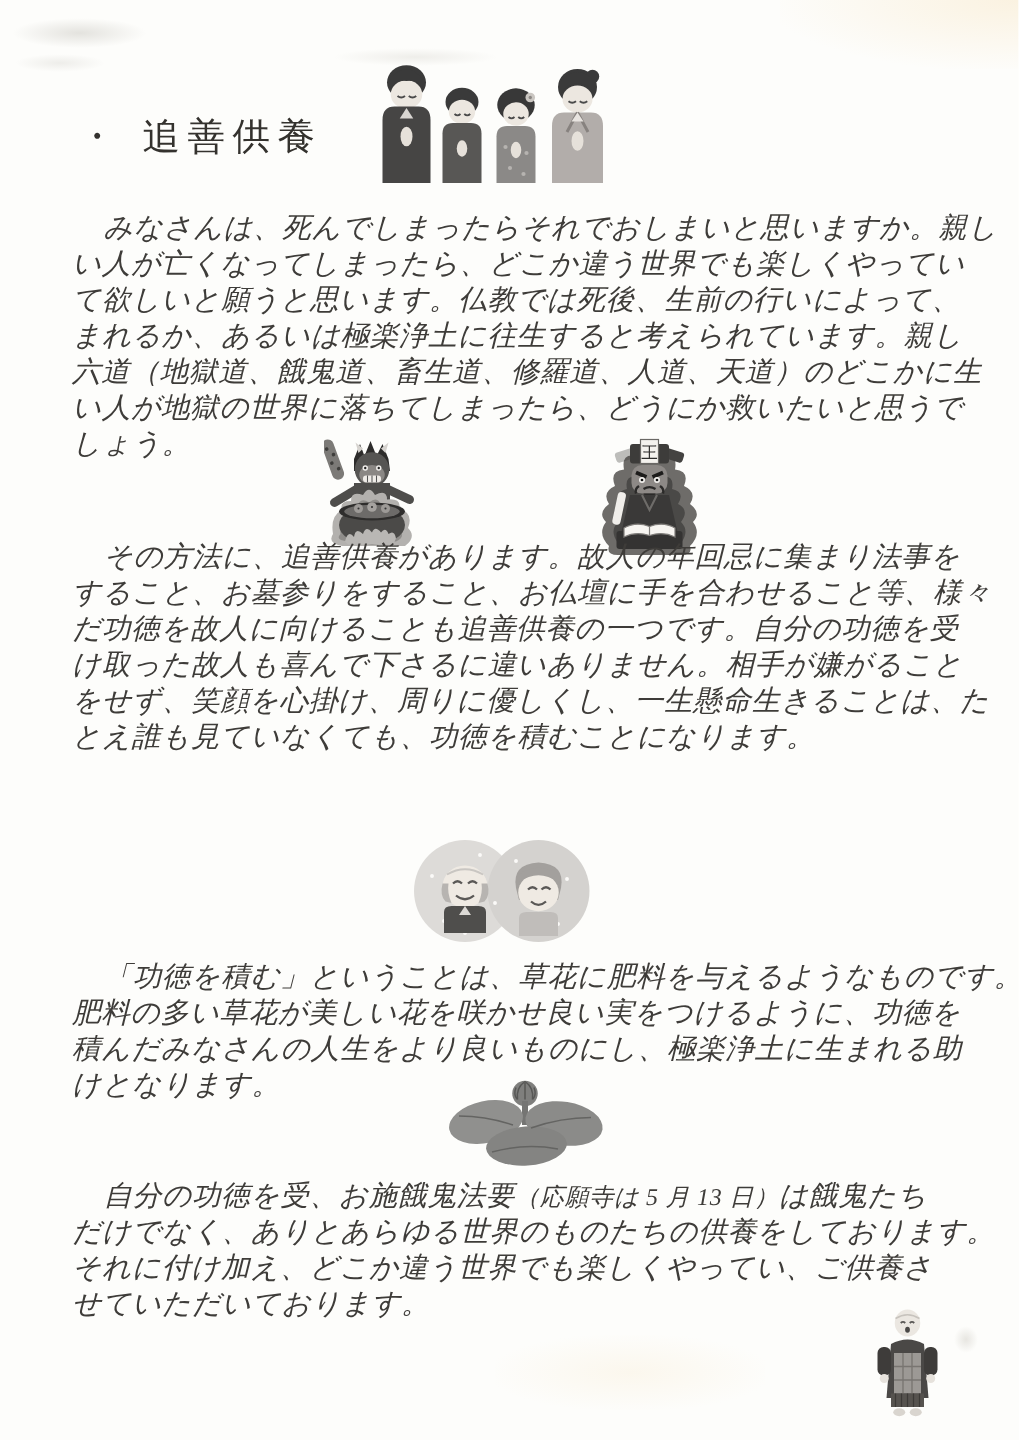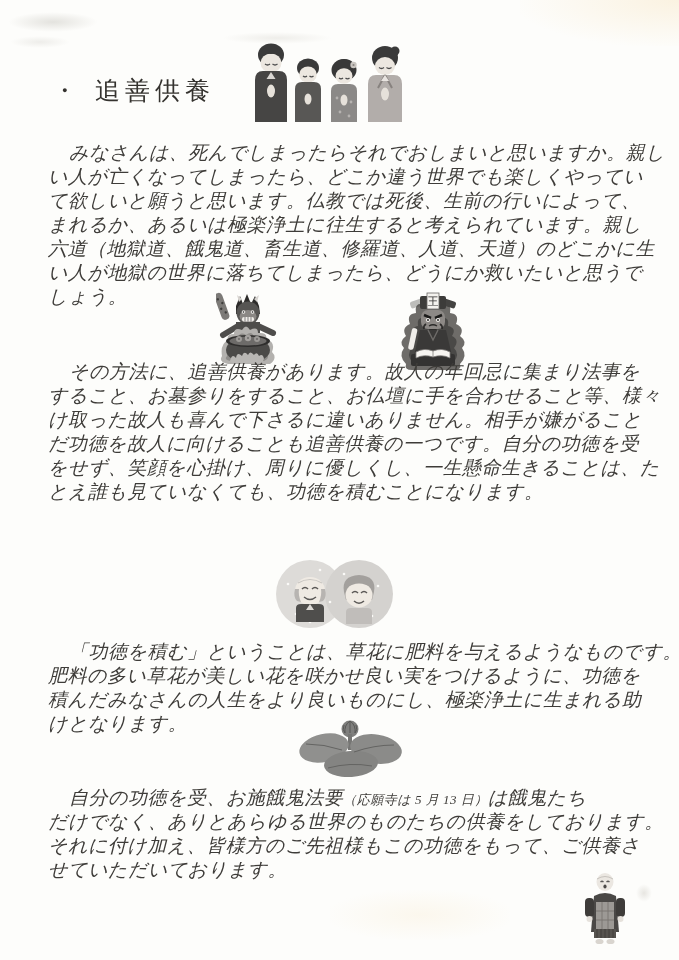--- a/index.html
+++ b/index.html
@@ -31,21 +31,21 @@
     display: flex; align-items: center; gap: 13px;
     font-size: 25px; color: #34322e; letter-spacing: 5px; font-weight: 500;
   }
 
   .para { position: absolute; left: 48px; color: #3e3c39; }
   .line {
     white-space: nowrap; height: 24px; line-height: 24px;
     font-size: 19px; letter-spacing: 0.5px; font-style: italic;
   }
   .line.indent { text-indent: 21px; }
-  .paren { font-size: 13px; }
+  .paren { font-size: 16px; }
 
   .illust { position: absolute; }
   .il-family { left: 245px; top: 42px; }
   .il-oni    { left: 216px; top: 290px; }
   .il-enma   { left: 396px; top: 286px; }
   .il-couple { left: 274px; top: 556px; }
   .il-plant  { left: 288px; top: 718px; }
   .il-monk   { left: 582px; top: 872px; }
 </style>
 </head>
@@ -198,22 +198,22 @@
 
       <rect x="15" y="68" width="44" height="12" rx="2" fill="#343332"></rect>
       <path d="M20,66 Q28,61.5 37,65 Q46,61.5 54,66 L54,72 Q46,68 37,71 Q28,68 20,72 Z" fill="#f7f5f1" stroke="#807e7b" stroke-width="0.8"></path>
       <path d="M37,65 L37,71" stroke="#807e7b" stroke-width="0.8"></path>
     </svg>
   </div>
 
   <div class="para" style="top:360px">
     <div class="line indent">その方法に、追善供養があります。故人の年回忌に集まり法事を</div>
     <div class="line">すること、お墓参りをすること、お仏壇に手を合わせること等、様々</div>
+    <div class="line">だ功徳を故人に向けることも追善供養の一つです。自分の功徳を受</div>
     <div class="line">け取った故人も喜んで下さるに違いありません。相手が嫌がること</div>
-    <div class="line">だ功徳を故人に向けることも追善供養の一つです。自分の功徳を受</div>
     <div class="line">をせず、笑顔を心掛け、周りに優しくし、一生懸命生きることは、た</div>
     <div class="line">とえ誰も見ていなくても、功徳を積むことになります。</div>
   </div>
 
   <div class="illust il-couple">
     <svg width="120" height="76" viewBox="0 0 120 76">
       <circle cx="36" cy="38" r="34" fill="#dddbd8"></circle>
       <circle cx="85" cy="38" r="34" fill="#d4d2cf"></circle>
       <g fill="#fbfaf8">
         <circle cx="14" cy="28" r="1.3"></circle>
@@ -264,21 +264,21 @@
       <ellipse cx="63" cy="46" rx="27" ry="13" fill="#848482" transform="rotate(-4 63 46)"></ellipse>
       <path d="M18,26 q18,0 36,6 M106,27 q-20,0 -40,7 M40,50 q22,-6 44,-2" stroke="#646462" stroke-width="1" fill="none"></path>
     </svg>
   </div>
 
   <div class="para" style="top:786px">
     <div class="line indent">
       <span>自分の功徳を受、お施餓鬼法要</span><span class="paren">（応願寺は 5 月 13 日）</span><span>は餓鬼たち</span>
     </div>
     <div class="line">だけでなく、ありとあらゆる世界のものたちの供養をしております。</div>
-    <div class="line">それに付け加え、皆様方のご先祖様もこの功徳をもって、ご供養さ</div>
+    <div class="line">それに付け加え、どこか違う世界でも楽しくやってい、ご供養さ</div>
     <div class="line">せていただいております。</div>
   </div>
 
   <div class="illust il-monk">
     <svg width="46" height="76" viewBox="0 0 46 76">
       <ellipse cx="23" cy="10" rx="8.5" ry="9" fill="#ebe7e1"></ellipse>
       <path d="M15,7 q8,-5 16,0" stroke="#c7c3bd" stroke-width="1" fill="none"></path>
       <path d="M18.5,10 q1.5,-1.5 3,0 M24.5,10 q1.5,-1.5 3,0" stroke="#5a5856" stroke-width="1.2" fill="none"></path>
       <ellipse cx="23" cy="14.5" rx="1.6" ry="2" fill="#4a4846"></ellipse>
       <path d="M12,24 q11,-6 22,0 l3,36 l-28,0 Z" fill="#4a4846"></path>

